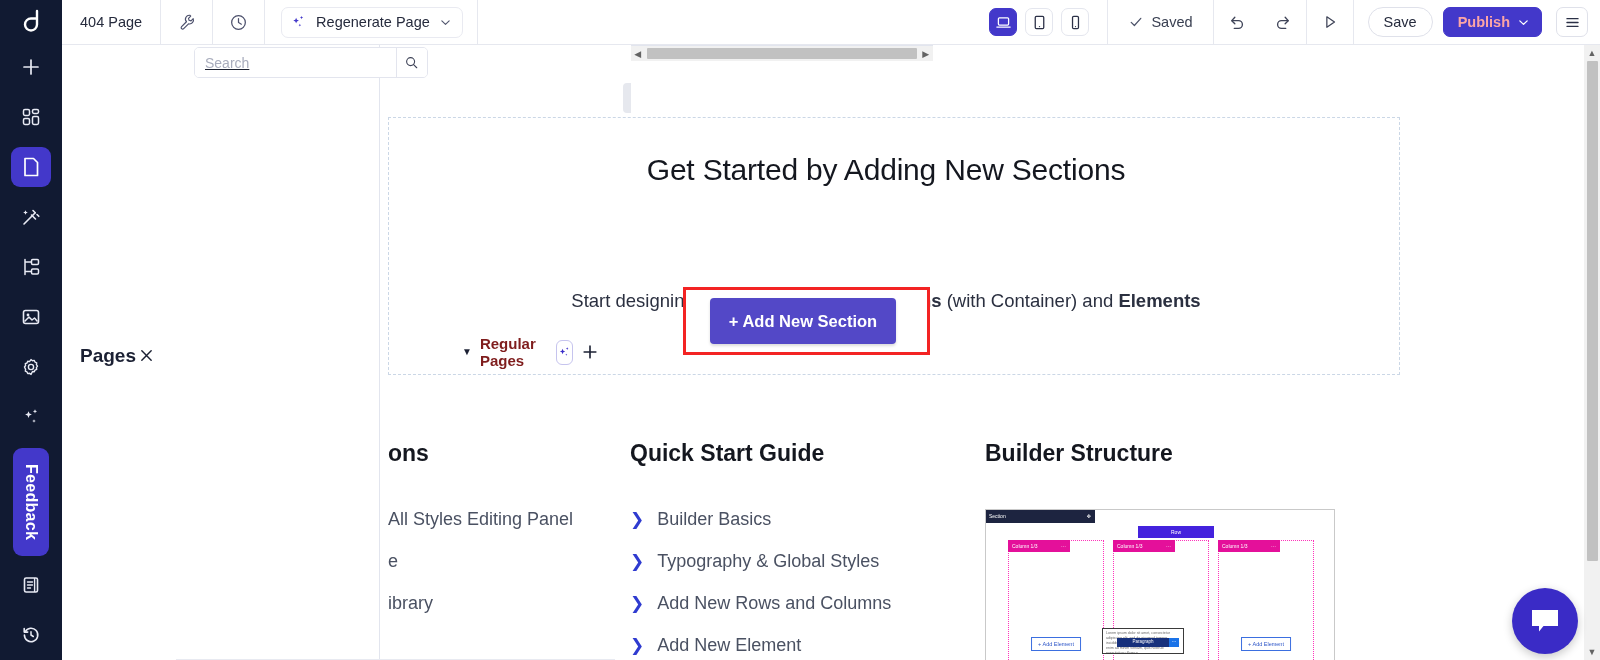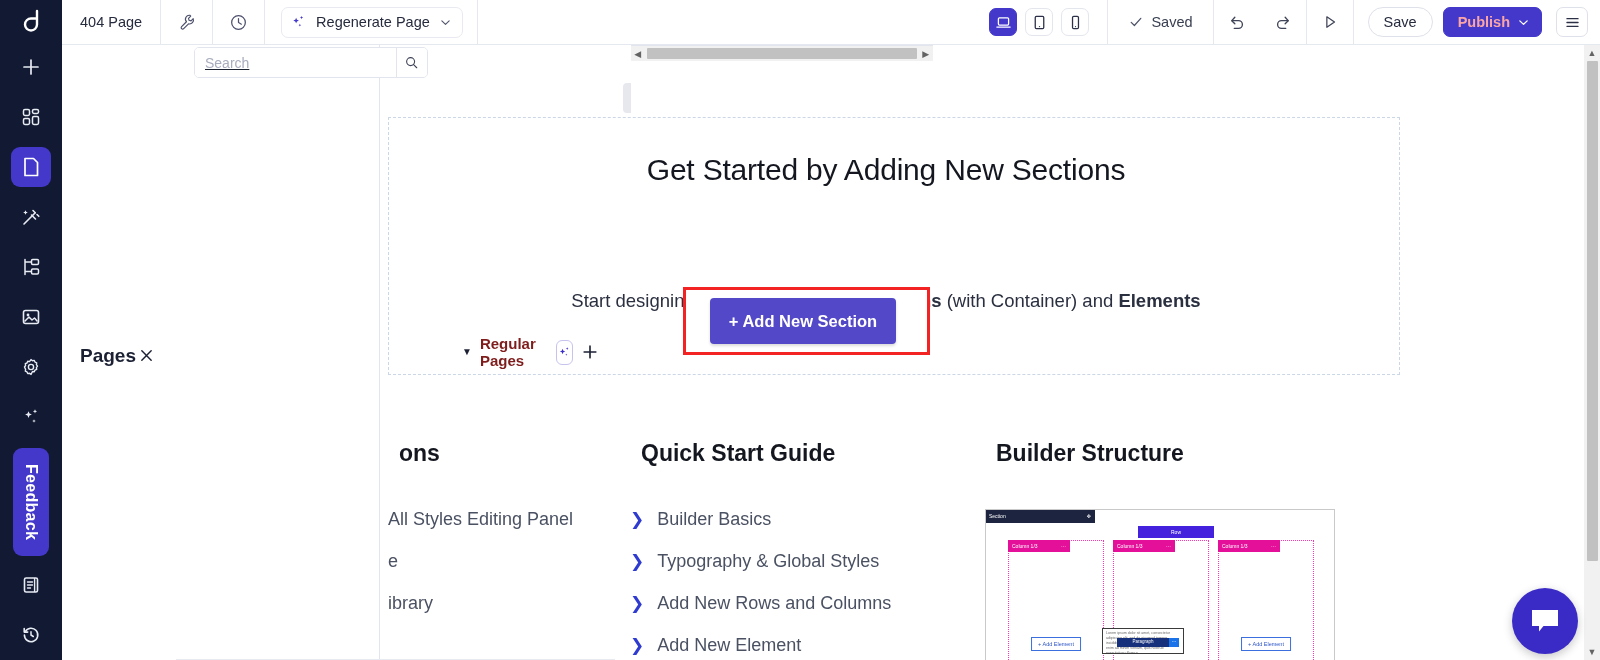--- a/index.html
+++ b/index.html
@@ -195,21 +195,21 @@
     font-family: inherit; font-size: 16.5px; font-weight: 700;
     display: flex; align-items: center; justify-content: center;
     box-shadow: 0 2px 3px rgba(0,0,0,.14);
   }
 
   .cols { position: absolute; left: 0; top: 395px; width: 1205px; display: flex; }
   .col { padding-right: 20px; }
   .col-1 { width: 250px; padding-left: 8px; }
   .col-2 { width: 355px; }
   .col-3 { width: 420px; }
-  .col-head { font-size: 23px; font-weight: 700; color: #14171f; margin-bottom: 42px; margin-left: 11px; }
+  .col-head { font-size: 23px; font-weight: 700; color: #14171f; margin-bottom: 42px; }
   .link-row {
     display: flex; align-items: center; gap: 13px;
     font-size: 18px; color: #4a5162; margin-bottom: 21px; cursor: pointer;
   }
   .plain-row { font-size: 18px; color: #4a5162; margin-bottom: 21px; }
   .chev { color: #2f3bd0; font-size: 17px; line-height: 1; }
 
   
   .bs-shot {
     width: 350px; height: 200px; background: #fff;

